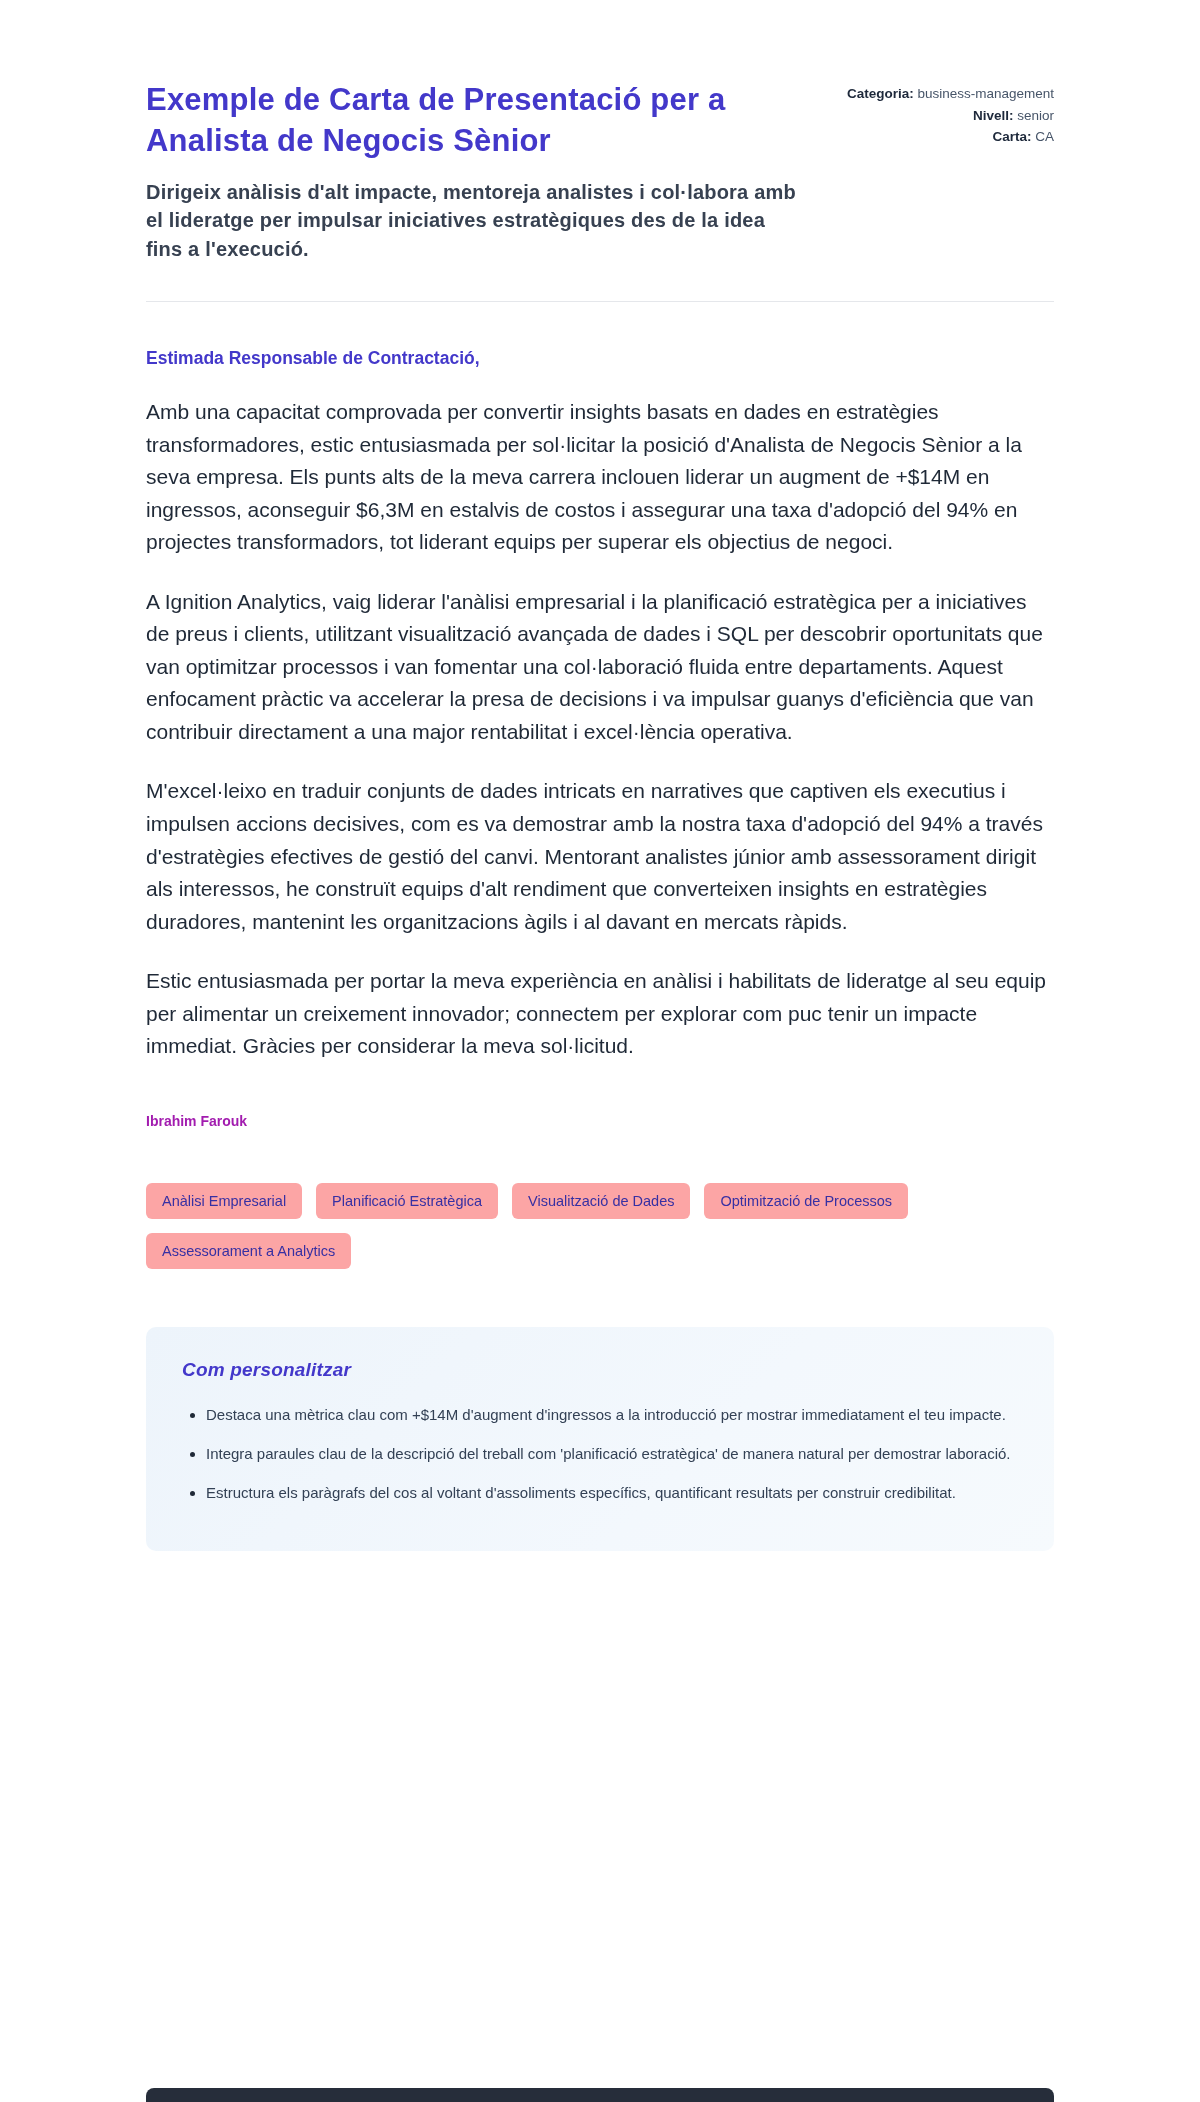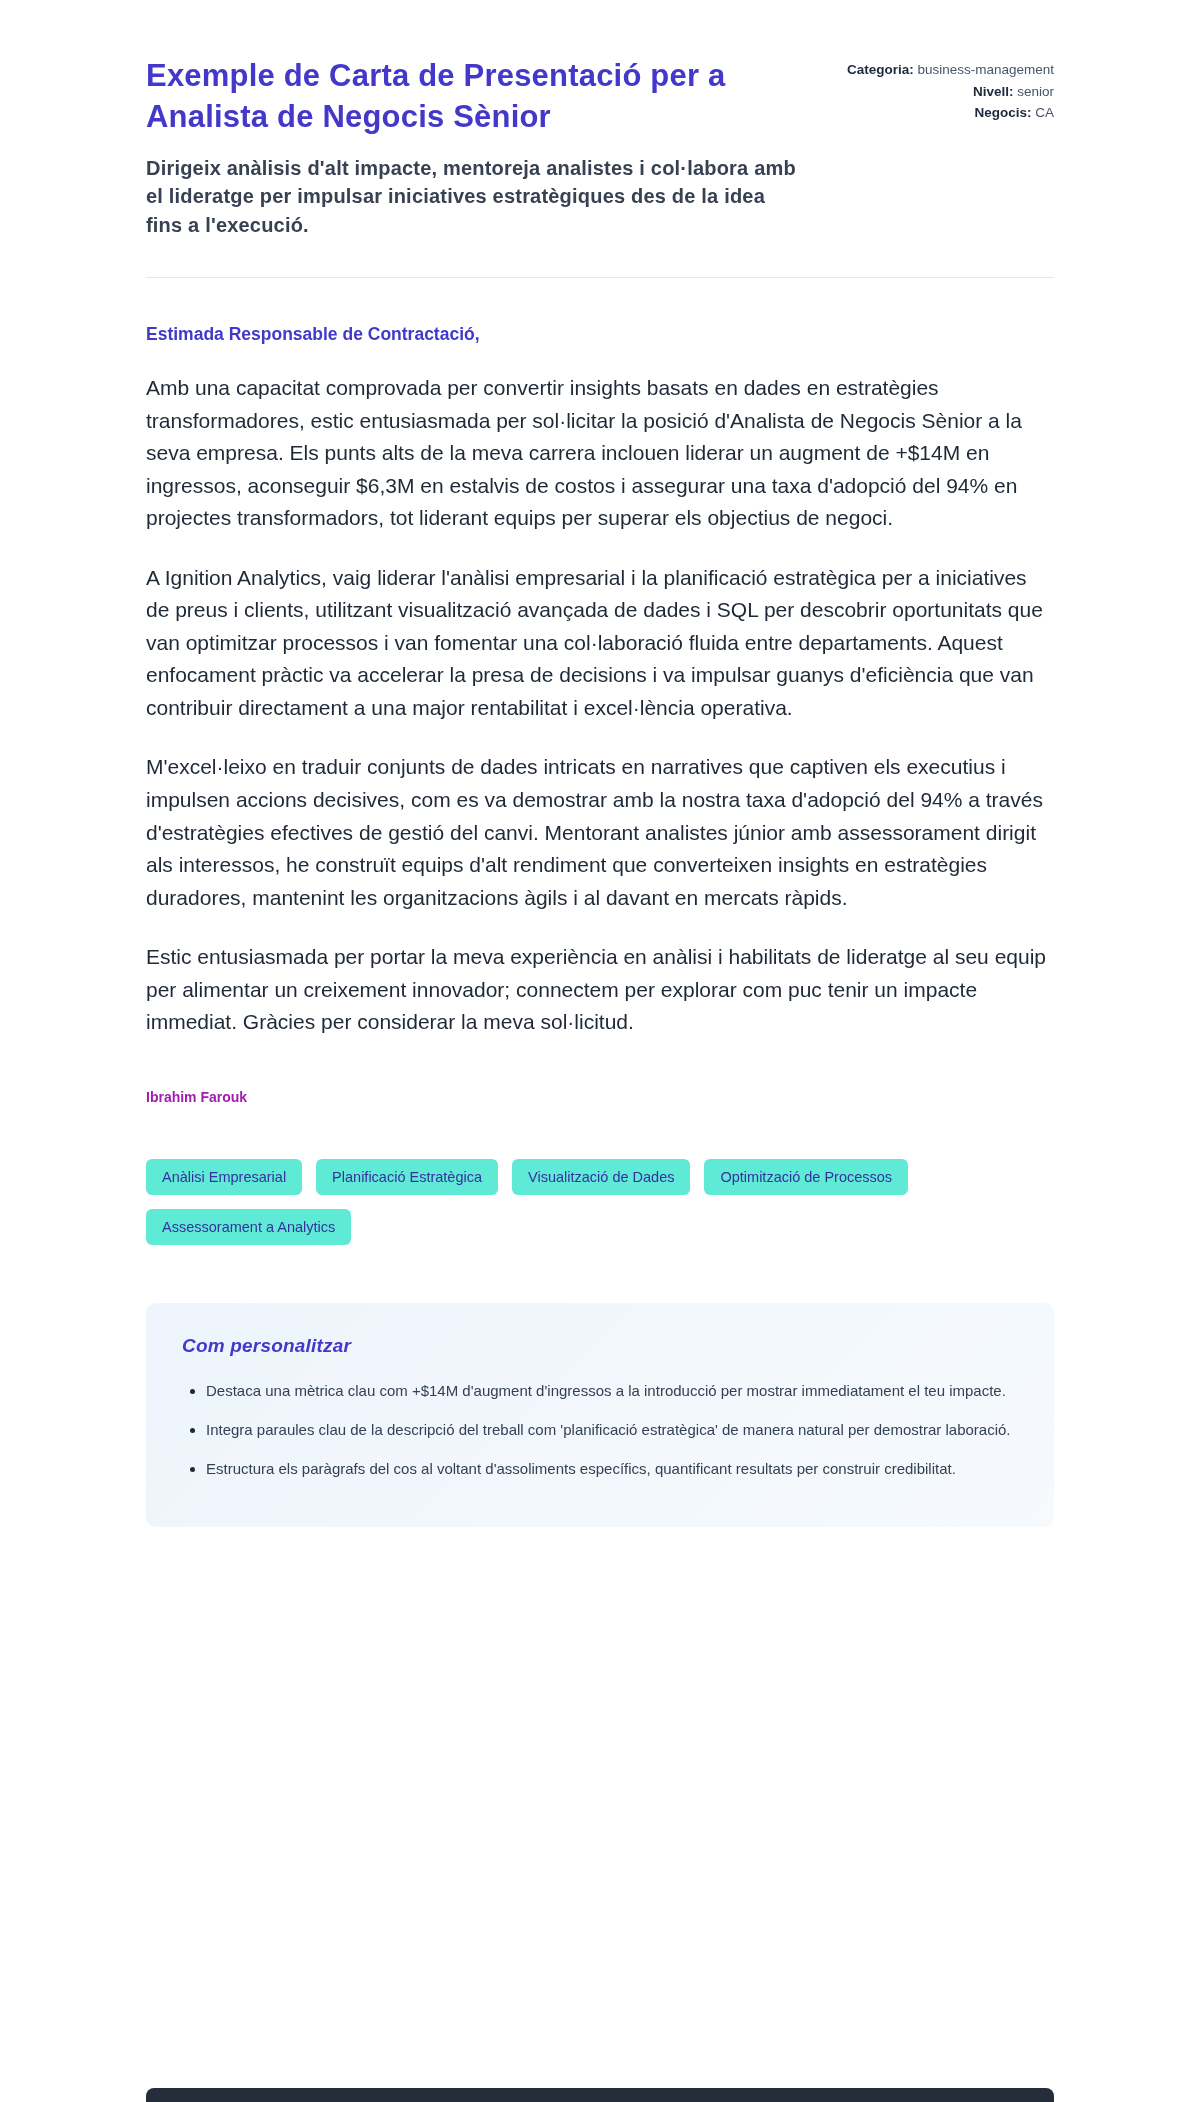--- a/index.html
+++ b/index.html
@@ -8,21 +8,21 @@
     font-family:"Liberation Sans","DejaVu Sans",sans-serif;
     color:#1f2937;
     -webkit-font-smoothing:antialiased;
   }
   .page {
     position:relative;
     width:1068px;
     min-height:2102px;
     margin:0 auto;
     background:#ffffff;
-    padding:56px 80px 0 80px;
+    padding:80px 80px 0 80px;
   }
   
   .header-row { display:flex; justify-content:space-between; gap:40px; }
   .title {
     font-size:31px;
     font-weight:700;
     color:#4338ca;
     line-height:1.32;
     max-width:600px;
     letter-spacing:0.2px;
@@ -64,21 +64,21 @@
     margin-top:27px;
     font-size:21px;
     line-height:1.55;
     color:#1f2937;
   }
   .sig-name { margin-top:50px; font-size:14px; font-weight:700; color:#a21caf; }
   .sig-title { margin-top:14px; font-size:17.5px; color:#475569; }
   
   .tags { margin-top:54px; display:flex; flex-wrap:wrap; gap:14px; max-width:980px; }
   .tag {
-    background:#5eead4;
+    background:#fca5a5;
     color:#3730a3;
     font-size:14.5px;
     padding:10px 16px;
     border-radius:6px;
     white-space:nowrap;
   }
   
   .tips {
     margin-top:58px;
     background:linear-gradient(135deg,#edf4fb 0%,#f3f8fd 60%,#f6fafd 100%);
@@ -116,21 +116,21 @@
     <div class="meta">
       <div class="meta-row">
         <span class="meta-label">Categoria: </span>
         <span class="meta-value">business-management</span>
       </div>
       <div class="meta-row">
         <span class="meta-label">Nivell: </span>
         <span class="meta-value">senior</span>
       </div>
       <div class="meta-row">
-        <span class="meta-label">Negocis: </span>
+        <span class="meta-label">Carta: </span>
         <span class="meta-value">CA</span>
       </div>
     </div>
   </div>
 
   <h2 class="subtitle">Dirigeix anàlisis d'alt impacte, mentoreja analistes i col·labora amb el lideratge per impulsar iniciatives estratègiques des de la idea fins a l'execució.</h2>
 
   <hr class="divider">
 
   <div class="letter">

